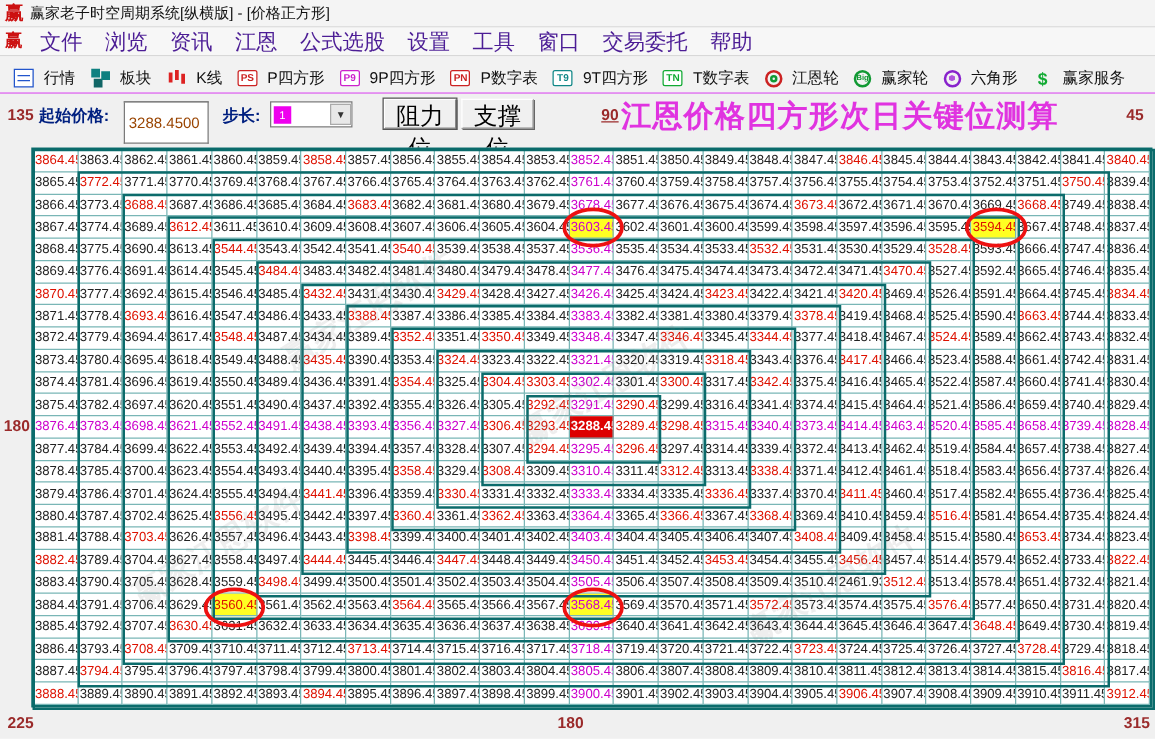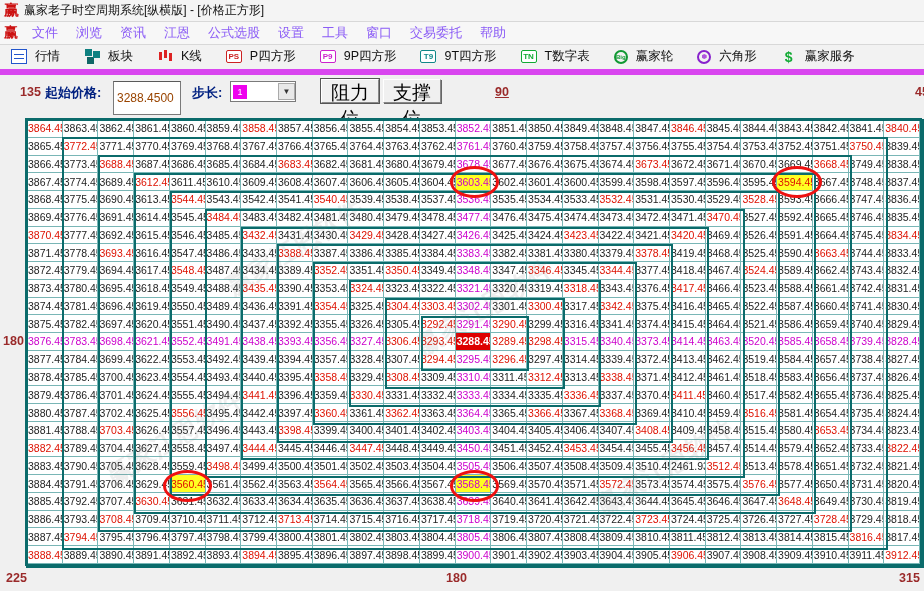--- a/index.html
+++ b/index.html
@@ -5,40 +5,40 @@
   * { margin:0; padding:0; box-sizing:border-box; }
   html,body { width:924px; height:591px; overflow:hidden; }
   body { font-family:"Liberation Sans", sans-serif; background:#f0f0f0; position:relative; }
 
   .titlebar { height:22px; background:#f4f4f4; border-bottom:1px solid #d8d8d8; display:flex; align-items:center; padding-left:4px; }
   .logo { color:#cc1111; font-weight:bold; font-size:15px; margin-right:5px; }
   .titletext { font-size:12px; color:#111; }
 
   .menubar { height:23px; background:#f7f7f7; border-bottom:1px solid #d8d8d8; display:flex; align-items:center; padding-left:4px; }
   .menubar .logo { font-size:14px; }
-  .menu-item { font-size:13px; color:#8b5cf6; padding:2px 9px; cursor:default; }
-
-  .toolbar { height:30px; background:#f2f2f2; border-bottom:6px solid #d946ef; display:flex; align-items:flex-start; padding-left:6px;gap:12px; }
+  .menu-item { font-size:17px; color:#4c1d95; padding:2px 9px; cursor:default; }
+
+  .toolbar { height:30px; background:#f2f2f2; border-bottom:1px solid #d946ef; display:flex; align-items:flex-end; padding-left:6px; }
   .tb-item { display:flex; align-items:center; font-size:12.5px; color:#111; padding:3px 7px 3px 5px; cursor:default; }
   .tb-ico { width:16px; height:15px; margin-right:8px; display:inline-flex; align-items:center; justify-content:center; font-size:8px; font-weight:bold; }
   .badge { border:1px solid currentColor; border-radius:2px; width:16px; height:13px; line-height:11px; text-align:center; background:#fff; }
   .ico-table { border:1px solid #2255cc; background:linear-gradient(#fff,#fff); position:relative; }
   .ico-table::before { content:""; position:absolute; left:2px; right:2px; top:4px; border-top:1px solid #2255cc; box-shadow:0 4px 0 #2255cc; }
   .ico-blocks { position:relative; }
   .ico-blocks::before { content:""; position:absolute; width:7px; height:7px; left:1px; top:0; background:#0e8080; box-shadow:8px 2px 0 #0e8080, 2px 8px 0 #116666; }
   .ico-candle { position:relative; }
   .ico-candle::before { content:""; position:absolute; left:2px; top:3px; width:3px; height:8px; background:#dd2222; box-shadow:5px -2px 0 #dd2222, 10px 1px 0 #dd2222; }
   .ico-wheel { border-radius:50%; border:2px solid #cc2222; width:14px; height:14px; position:relative; }
   .ico-wheel::before { content:""; position:absolute; inset:2px; border-radius:50%; border:2px solid #119933; }
   .ico-wheel2 { border-radius:50%; border:2px solid #119933; width:14px; height:14px; color:#119933; font-size:6px; }
   .ico-hex { border-radius:50%; border:2px solid #8822cc; width:14px; height:14px; position:relative; }
   .ico-hex::before { content:""; position:absolute; inset:2.5px; background:#b055dd; clip-path:polygon(50% 0,100% 25%,100% 75%,50% 100%,0 75%,0 25%); }
   .ico-dollar { color:#11aa33; font-size:14px; font-weight:bold; }
 
-  .controls { height:37px; position:relative; background:#f0f0f0;margin-left:14px; }
+  .controls { height:37px; position:relative; background:#f0f0f0; }
   .anglelabel { position:absolute; color:#9a2a2a; font-size:12.5px; font-weight:bold; }
   .ctl-label { position:absolute; top:9px; color:#002080; font-size:13px; font-weight:bold; }
   .price-input { position:absolute; left:99px; top:6px; width:68px; height:21px; border:1px solid #7a7a7a; border-top-color:#5a5a5a; background:#fff; font-size:12px; color:#994400; padding:16px 3px; font-family:"Liberation Sans",sans-serif; }
   .step-combo { position:absolute; left:216px; top:6px; width:66px; height:21px; background:#fff; border:1px solid #7a7a7a; display:flex; align-items:center; }
   .step-swatch { width:14px; height:14px; background:#ee00ee; margin-left:2px; color:#fff; font-size:9px; line-height:14px; text-align:center; }
   .combo-arrow { margin-left:auto; width:17px; height:17px; background:#e8e8e8; border:1px solid #aaa; font-size:8px; color:#333; text-align:center; line-height:15px; }
   .ctl-btn { position:absolute; top:4px; height:24px; width:58px; background:#f0f0f0; border:1px solid #888; border-top-color:#fff; border-left-color:#fff; box-shadow:1px 1px 0 #666; font-size:19px; font-family:"Liberation Sans",sans-serif; color:#000; }
   .btn-res { left:307px; outline:1px solid #555; }
   .btn-sup { left:369px;text-align:center; }
   .heading { position:absolute; left:497px; top:2px; color:#e033e0; font-size:24px; font-weight:bold; letter-spacing:1px; }
@@ -98,26 +98,34 @@
     </span>
     <span class="tb-item">
       <span class="tb-ico badge" style="color: rgb(204, 34, 34);">PS</span>
       <span>P四方形</span>
     </span>
     <span class="tb-item">
       <span class="tb-ico badge" style="color: rgb(204, 34, 204);">P9</span>
       <span>9P四方形</span>
     </span>
     <span class="tb-item">
+      <span class="tb-ico badge" style="color: rgb(204, 34, 34);">PN</span>
+      <span>P数字表</span>
+    </span>
+    <span class="tb-item">
       <span class="tb-ico badge" style="color: rgb(17, 136, 136);">T9</span>
       <span>9T四方形</span>
     </span>
     <span class="tb-item">
       <span class="tb-ico badge" style="color: rgb(17, 170, 51);">TN</span>
       <span>T数字表</span>
+    </span>
+    <span class="tb-item">
+      <span class="tb-ico ico-wheel"></span>
+      <span>江恩轮</span>
     </span>
     <span class="tb-item">
       <span class="tb-ico ico-wheel2">Big</span>
       <span>赢家轮</span>
     </span>
     <span class="tb-item">
       <span class="tb-ico ico-hex"></span>
       <span>六角形</span>
     </span>
     <span class="tb-item">
@@ -131,20 +139,21 @@
   <span class="ctl-label" style="left:31px;">起始价格:</span>
   <input class="price-input" value="3288.4500" style="">
   <span class="ctl-label" style="left:178px;">步长:</span>
   <div class="step-combo">
     <span class="step-swatch">1</span>
     <span class="combo-arrow">▼</span>
   </div>
   <button class="ctl-btn btn-res">阻力位</button>
   <button class="ctl-btn btn-sup">支撑位</button>
   <span class="anglelabel" style="left:481px; top:10px;text-decoration:underline;">90</span>
+  <span class="heading">江恩价格四方形次日关键位测算</span>
   <span class="anglelabel" style="left:901px; top:10px;">45</span>
 </div>
 
 <div class="gridwrap">
   <span class="left-180">180</span>
   <div class="grid" id="grid">
       <div class="cell red">3864.45</div>
       <div class="cell">3863.45</div>
       <div class="cell">3862.45</div>
       <div class="cell">3861.45</div>

